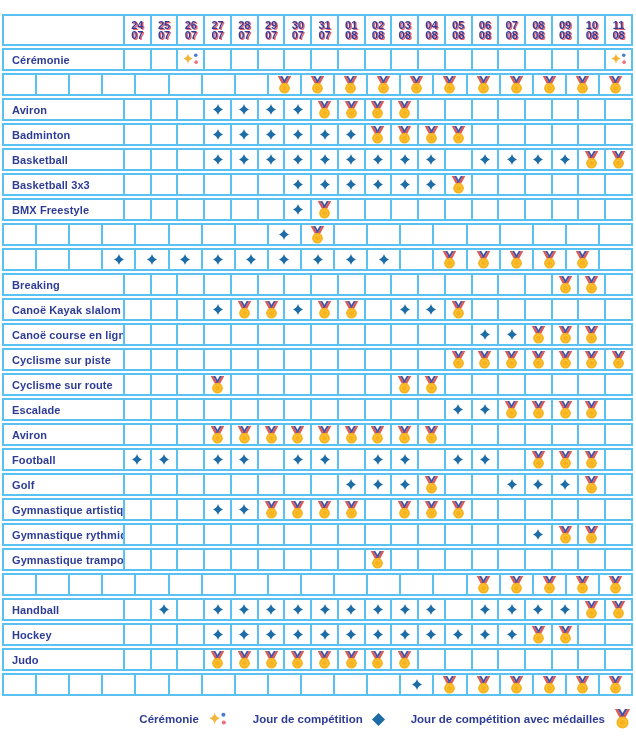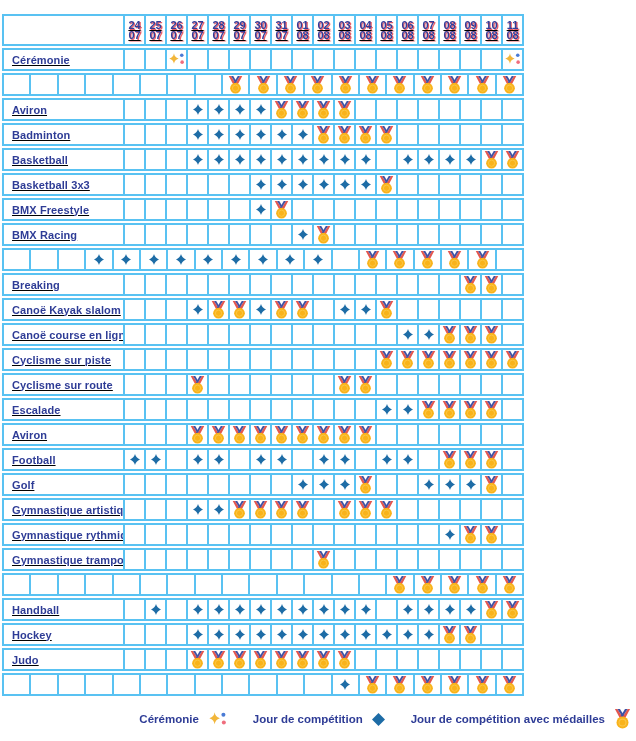--- a/index.html
+++ b/index.html
@@ -1,18 +1,18 @@
 <!DOCTYPE html>
 <html><head>
 <meta charset="utf-8">
 <style>
   html,body{margin:0;padding:0;background:#ffffff;}
   body{font-family:"Liberation Sans", sans-serif;}
   .page{width:636px;height:741px;box-sizing:border-box;padding:14px 0 0 2px;overflow:hidden;}
-  .tbl{width:522px;text-decoration:underline;}
+  .tbl{width:631px;}
   .row{display:flex;border:2px solid #59c2f2;margin-bottom:2px;background:#fff;box-sizing:border-box;}
   .hrow{height:32px;}
   .drow{height:23px;}
   .cell{flex:1 1 0;min-width:0;display:flex;align-items:center;justify-content:center;border-left:2px solid #59c2f2;box-sizing:border-box;overflow:hidden;}
   .cell:first-child{border-left:none;}
   .c-label{flex:0 0 119px;justify-content:flex-start;padding-left:8px;}
   .sport{color:#2e3c96;font-weight:bold;font-size:11px;letter-spacing:0.1px;white-space:nowrap;}
   .hdate{display:flex;flex-direction:column;align-items:center;line-height:10px;font-weight:bold;font-size:11px;color:#333d99;text-shadow:1.2px 0.5px 0 #e9606a;}
   .icn{display:flex;align-items:center;justify-content:center;}
   .legend{width:629px;display:flex;justify-content:flex-end;align-items:center;gap:26px;margin-top:13px;}
@@ -749,23 +749,20 @@
         <div class="cell"></div>
         <div class="cell"></div>
         <div class="cell"></div>
         <div class="cell"></div>
         <div class="cell"></div>
         <div class="cell"></div>
         <div class="cell"></div>
         <div class="cell"></div>
       </div>
       <div class="row drow">
-        <div class="cell c-label">
-          <span class="sport">BMX Racing</span>
-        </div>
         <div class="cell"></div>
         <div class="cell"></div>
         <div class="cell"></div>
         <div class="cell"></div>
         <div class="cell"></div>
         <div class="cell"></div>
         <div class="cell"></div>
         <div class="cell"></div>
         <div class="cell">
           <span class="icn">

